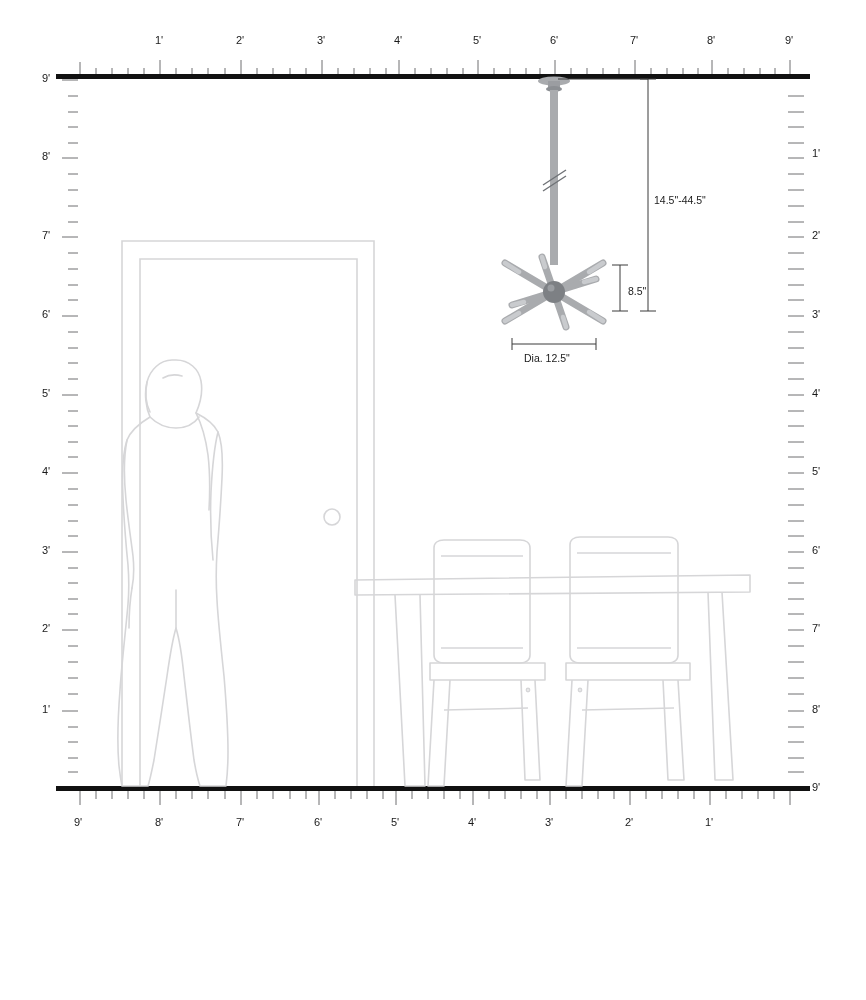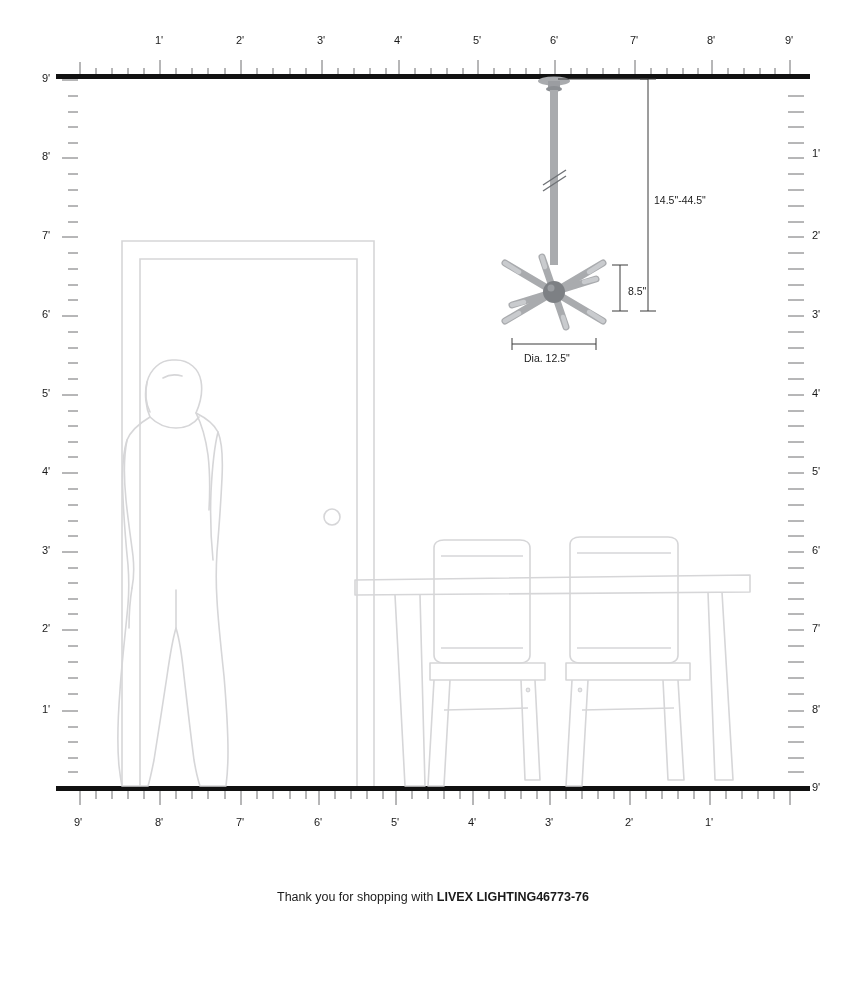--- a/index.html
+++ b/index.html
@@ -426,17 +426,14 @@
   <div class="tick-label" style="left:391px; top:816px;">5'</div>
   <div class="tick-label" style="left:468px; top:816px;">4'</div>
   <div class="tick-label" style="left:545px; top:816px;">3'</div>
   <div class="tick-label" style="left:625px; top:816px;">2'</div>
   <div class="tick-label" style="left:705px; top:816px;">1'</div>
 
   <div class="dim-label" style="left:654px; top:194px;">14.5"-44.5"</div>
   <div class="dim-label" style="left:628px; top:285px;">8.5"</div>
   <div class="dim-label" style="left:524px; top:352px;">Dia. 12.5"</div>
 
-  <div class="footer">
-    <span>Thank you for shopping with </span><span class="brand">LIVEX LIGHTING46773-76</span>
-  </div>
 
 </div>
 
 </body></html>

